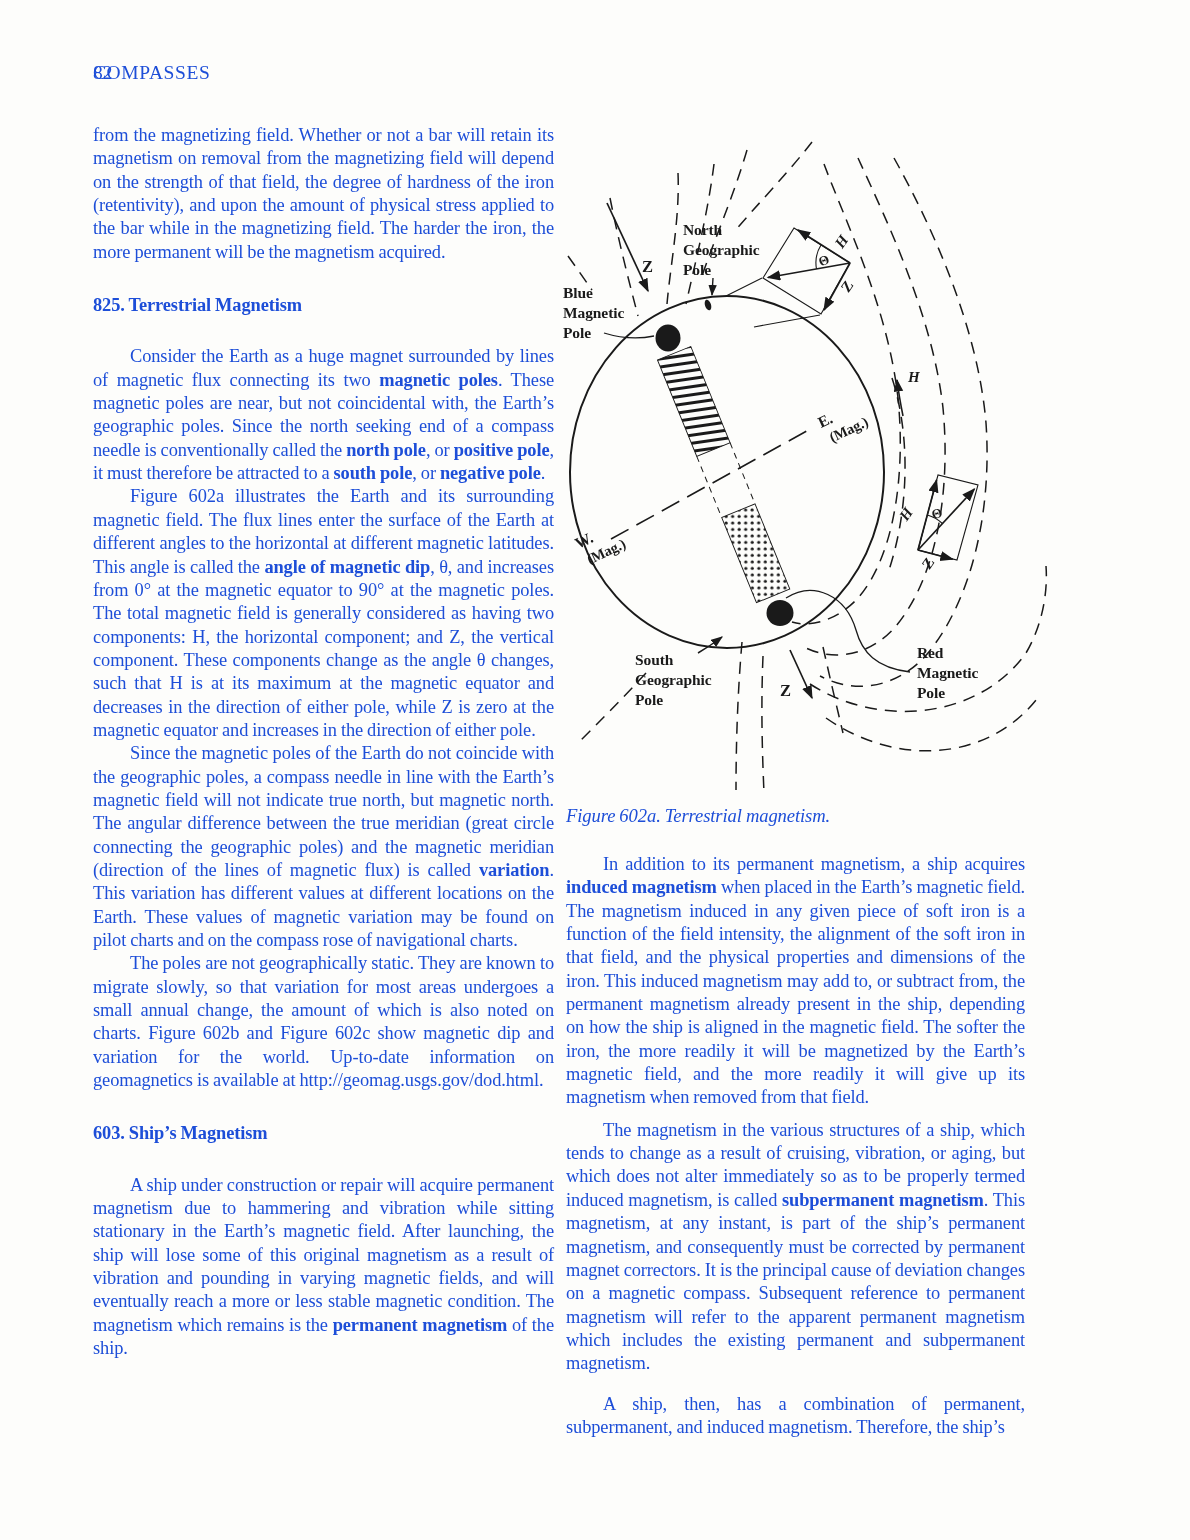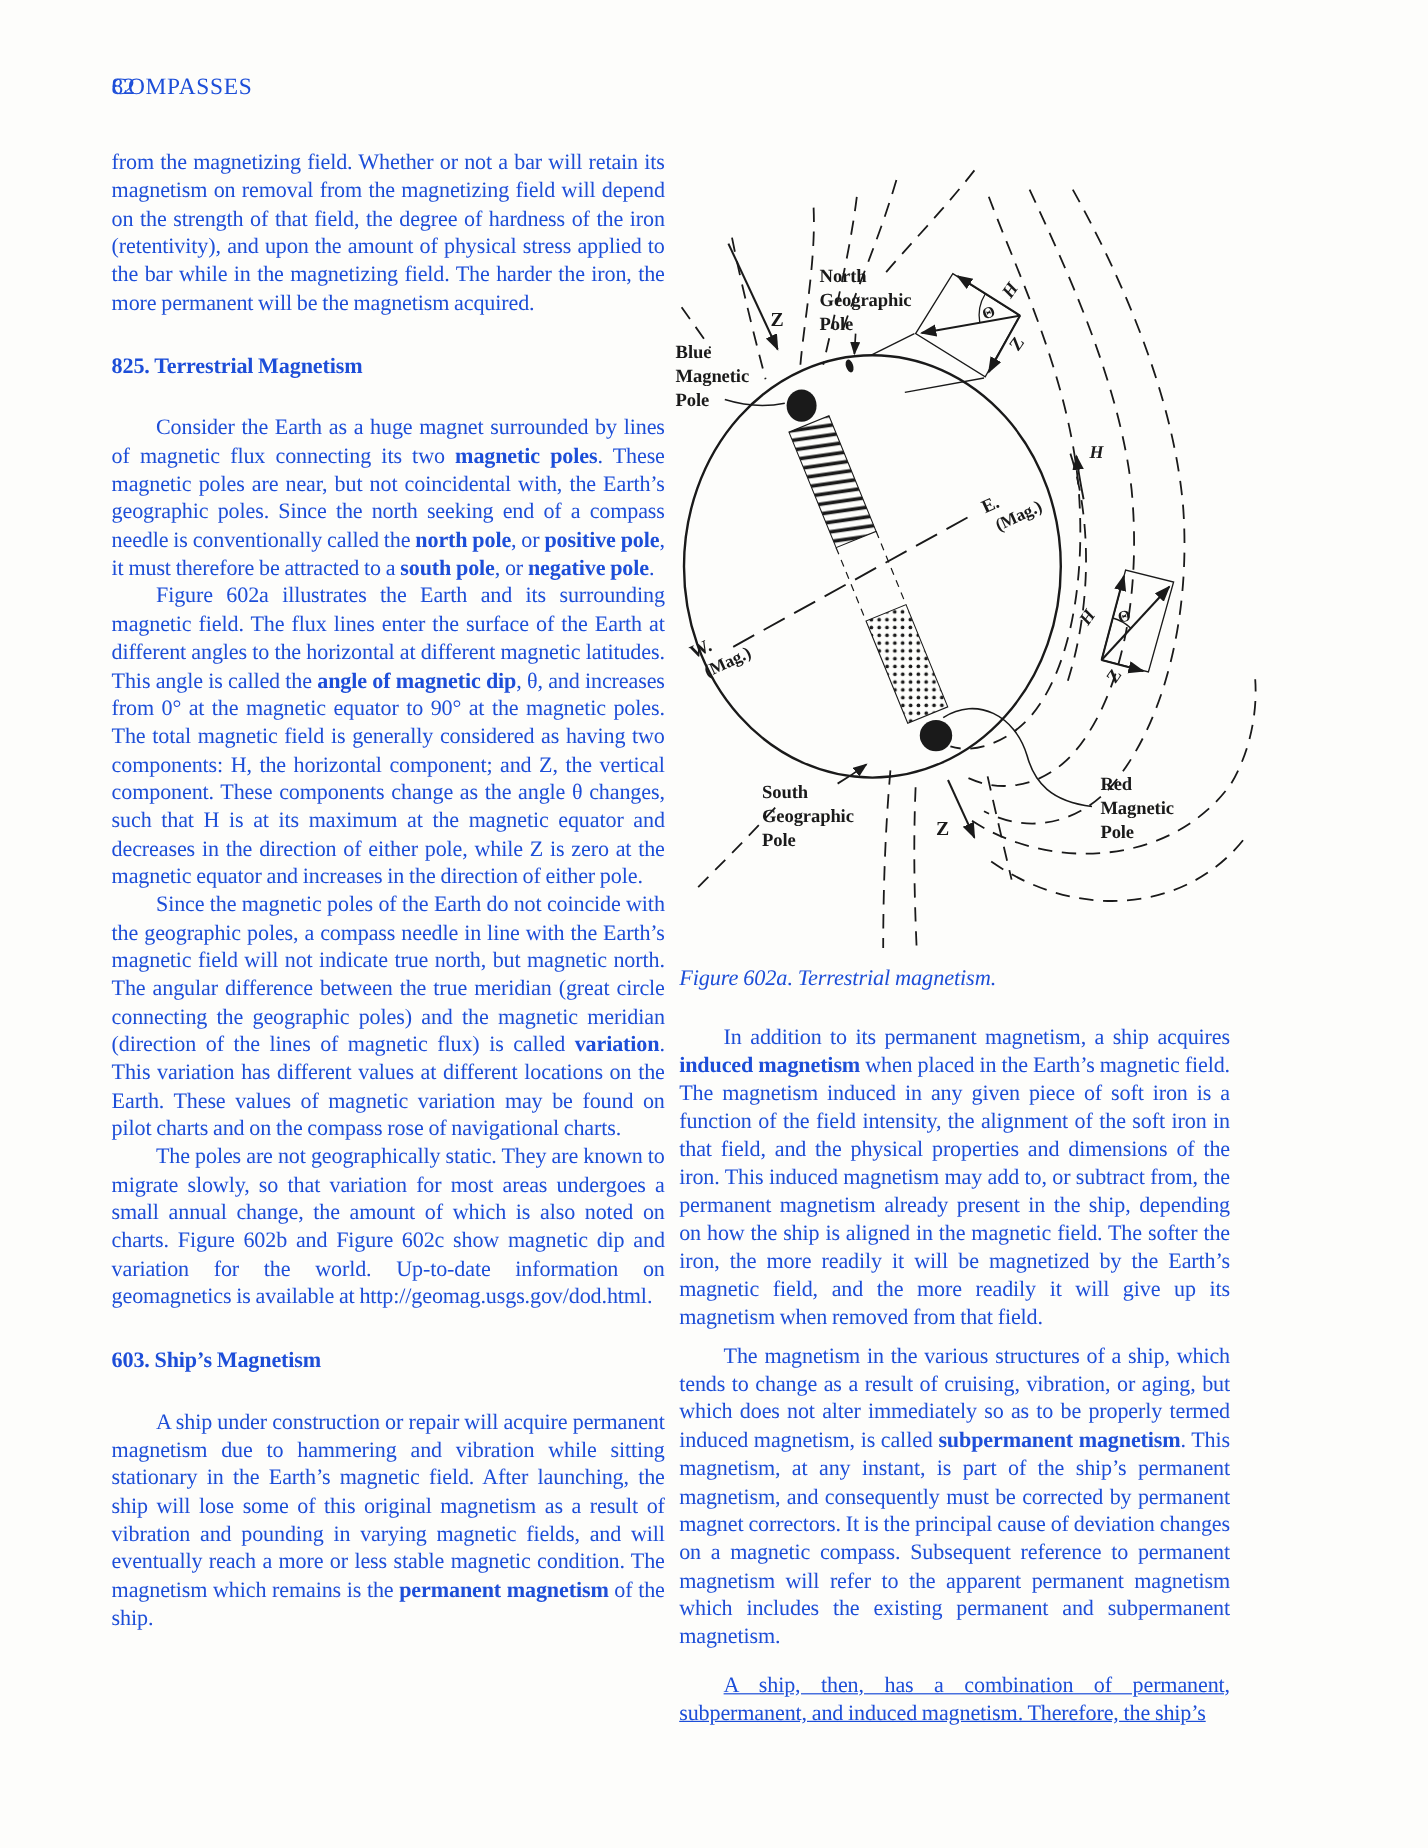--- a/index.html
+++ b/index.html
@@ -9,21 +9,21 @@
   .pagenum{position:absolute;left:0;top:0;}
   .runhead{display:block;text-align:left;letter-spacing:.6px;font-family:Liberation Serif, serif;}
   .col{position:absolute;top:124px;font-size:18.4px;line-height:23.35px;
        letter-spacing:-.1px;word-spacing:-.5px;}
   .col-left{left:93px;width:461px;}
   .col-right{left:566px;width:459px;}
   .col p{margin:0;text-align:justify;text-indent:37px;}
   .col p.noindent{text-indent:0;}
   .col h2{font-size:18.4px;line-height:23.35px;margin:30px 0 28px 0;font-weight:bold;}
   .rtext p + p{margin-top:9px;}
-  .rtext p.sp-lg{margin-top:17px;text-decoration:underline;}
+  .rtext p.sp-lg{margin-top:17px;}
   figure{margin:0;padding:0;}
   figure svg{display:block;margin:4px 0 0 -8px;}
   figcaption{margin-top:8px;text-align:left;font-style:italic;font-size:18.6px;line-height:23px;}
   .rtext{margin-top:26px;}
   
   .ink{stroke:#1a1a1a;fill:none;}
   .dash{stroke-dasharray:12 8;stroke-width:1.5;}
   .thin{stroke-width:1.1;}
   .vec{stroke-width:1.7;}
   text.fl{font-family:"Liberation Serif",serif;font-weight:bold;fill:#1a1a1a;font-size:15.5px;}

